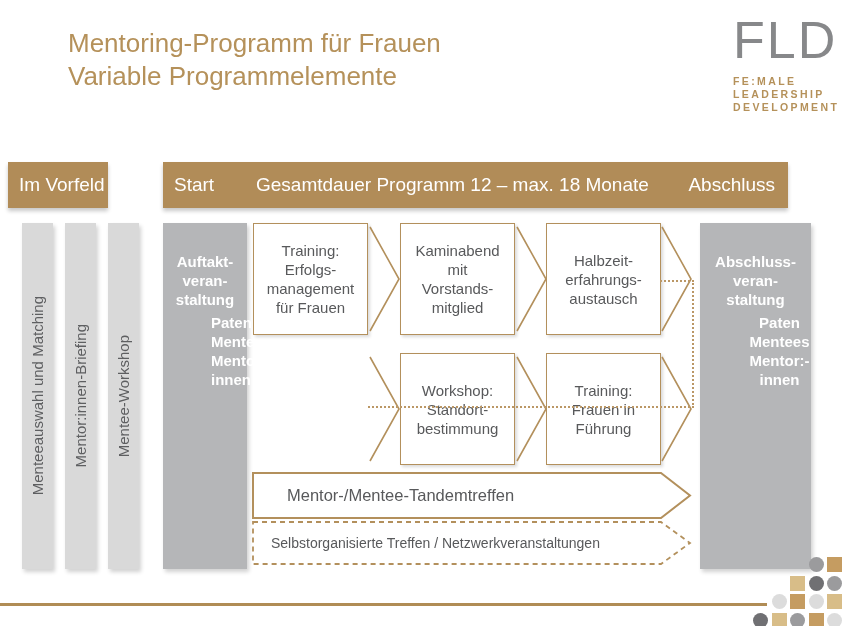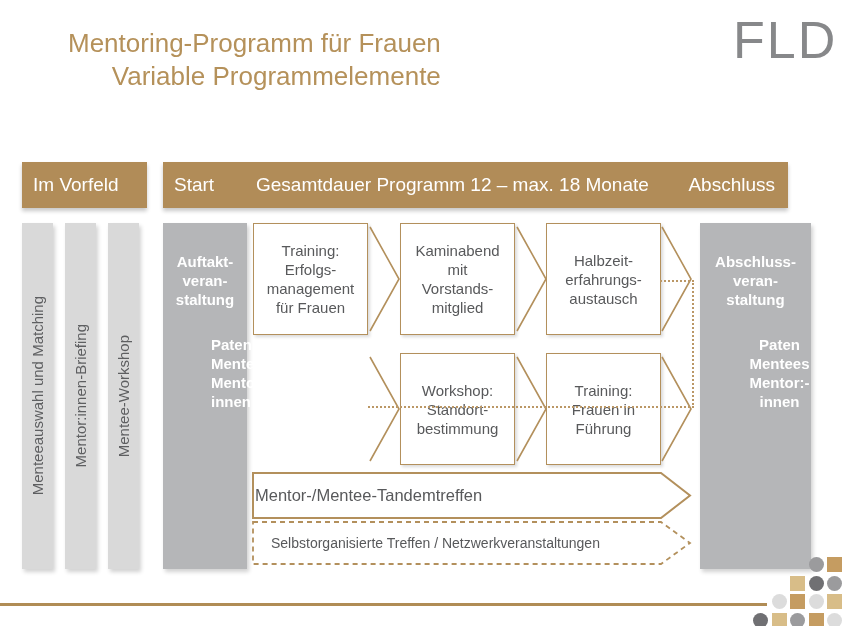--- a/index.html
+++ b/index.html
@@ -1,20 +1,20 @@
 <!DOCTYPE html>
 <html><head>
 <meta charset="utf-8">
 <style>
   html,body{margin:0;padding:0;background:#fff;}
   .slide{position:relative;width:850px;height:626px;background:#ffffff;overflow:hidden;
          font-family:"Liberation Sans",sans-serif;}
 
   
-  .title{position:absolute;left:68px;top:27px;font-size:26px;line-height:33px;color:#b5915a;text-align:right;}
+  .title{position:absolute;left:68px;top:27px;font-size:26px;line-height:33px;color:#b5915a;}
 
   
   .logo{position:absolute;left:733px;top:14px;}
   .logo-acronym{font-size:52px;line-height:52px;color:#87888a;letter-spacing:2px;}
   .logo-sub{margin-top:9px;font-size:10.5px;line-height:13px;letter-spacing:2.4px;
             color:#b5915a;font-weight:bold;}
 
   
   .gbar{position:absolute;top:162px;height:46px;background:#b18c58;
         box-shadow:0 3px 4px rgba(0,0,0,.22);z-index:2;}
@@ -24,21 +24,21 @@
   .vbar{position:absolute;top:223px;width:31px;height:346px;background:#d9d9d9;
         box-shadow:2px 3px 4px rgba(0,0,0,.18);display:flex;align-items:center;
         justify-content:center;z-index:1;}
   .vtext{writing-mode:vertical-rl;transform:rotate(180deg);font-size:15px;color:#5e5f61;
          white-space:nowrap;}
 
   
   .col{position:absolute;top:223px;height:346px;background:#b5b6b8;color:#ffffff;
        font-weight:bold;text-align:center;font-size:15px;line-height:19px;
        padding-top:29px;box-sizing:border-box;box-shadow:2px 3px 4px rgba(0,0,0,.18);z-index:1;}
-  .col-part{margin-top:26px;padding-left:48px;}
+  .col-part{margin-top:4px;padding-left:48px;}
   .pre{white-space:pre-line;}
 
   
   .fbox{position:absolute;width:115px;height:112px;background:#ffffff;
         border:1.5px solid #b3905c;box-sizing:border-box;display:flex;align-items:center;
         justify-content:center;text-align:center;font-size:15px;line-height:19px;
         color:#58595b;box-shadow:2px 2px 3px rgba(0,0,0,.15);z-index:2;}
 
   
   .chev{position:absolute;width:32px;height:112px;z-index:4;}
@@ -64,23 +64,28 @@
 
 <div class="slide">
 
   <div class="title">
     <div>Mentoring-Programm für Frauen</div>
     <div>Variable Programmelemente</div>
   </div>
 
   <div class="logo">
     <div class="logo-acronym">FLD</div>
-  </div>
-
-  <div class="gbar" style="left:22px;width:125px">
+    <div class="logo-sub">
+      <div>FE:MALE</div>
+      <div>LEADERSHIP</div>
+      <div>DEVELOPMENT</div>
+    </div>
+  </div>
+
+  <div class="gbar" style="left:8px;width:100px">
     <span class="gbar-label" style="left:11px">Im Vorfeld</span>
   </div>
   <div class="gbar" style="left:163px;width:625px">
     <span class="gbar-label" style="left:11px">Start</span>
     <span class="gbar-label" style="left:93px">Gesamtdauer Programm 12 – max. 18 Monate</span>
     <span class="gbar-label" style="right:13px">Abschluss</span>
   </div>
 
   <div class="vbar" style="left:22px">
     <span class="vtext">Menteeauswahl und Matching</span>
@@ -159,21 +164,21 @@
       <path d="M1 4 L30 56 L1 108"></path>
     </svg>
 
   <div class="dash-h" style="left:660px;top:280px;width:34px"></div>
   <div class="dash-v" style="left:692px;top:280px;height:128px"></div>
   <div class="dash-h" style="left:368px;top:406px;width:326px"></div>
 
   <svg class="banner-svg" style="left:252px;top:472px" width="440" height="47">
     <polygon points="1,1 409,1 438,23.5 409,46 1,46" fill="#ffffff" stroke="#b3905c" stroke-width="2"></polygon>
   </svg>
-  <div class="banner-label" style="left:255px;top:472px;line-height:47px;font-size:16.5px">Mentor-/Mentee-Tandemtreffen</div>
+  <div class="banner-label" style="left:287px;top:472px;line-height:47px;font-size:16.5px">Mentor-/Mentee-Tandemtreffen</div>
 
   <svg class="banner-svg" style="left:252px;top:521px" width="440" height="44">
     <polygon points="1,1 409,1 438,22 409,43 1,43" fill="#ffffff" stroke="#b3905c" stroke-width="1.8" stroke-dasharray="5,4"></polygon>
   </svg>
   <div class="banner-label" style="left:271px;top:521px;line-height:44px;font-size:14px">Selbstorganisierte Treffen / Netzwerkveranstaltungen</div>
 
   <div class="rule"></div>
 
   <div>
       <div class="deco circle" style="left: 808.5px; top: 557px; width: 15px; height: 15px; background: rgb(155, 155, 157);"></div>

